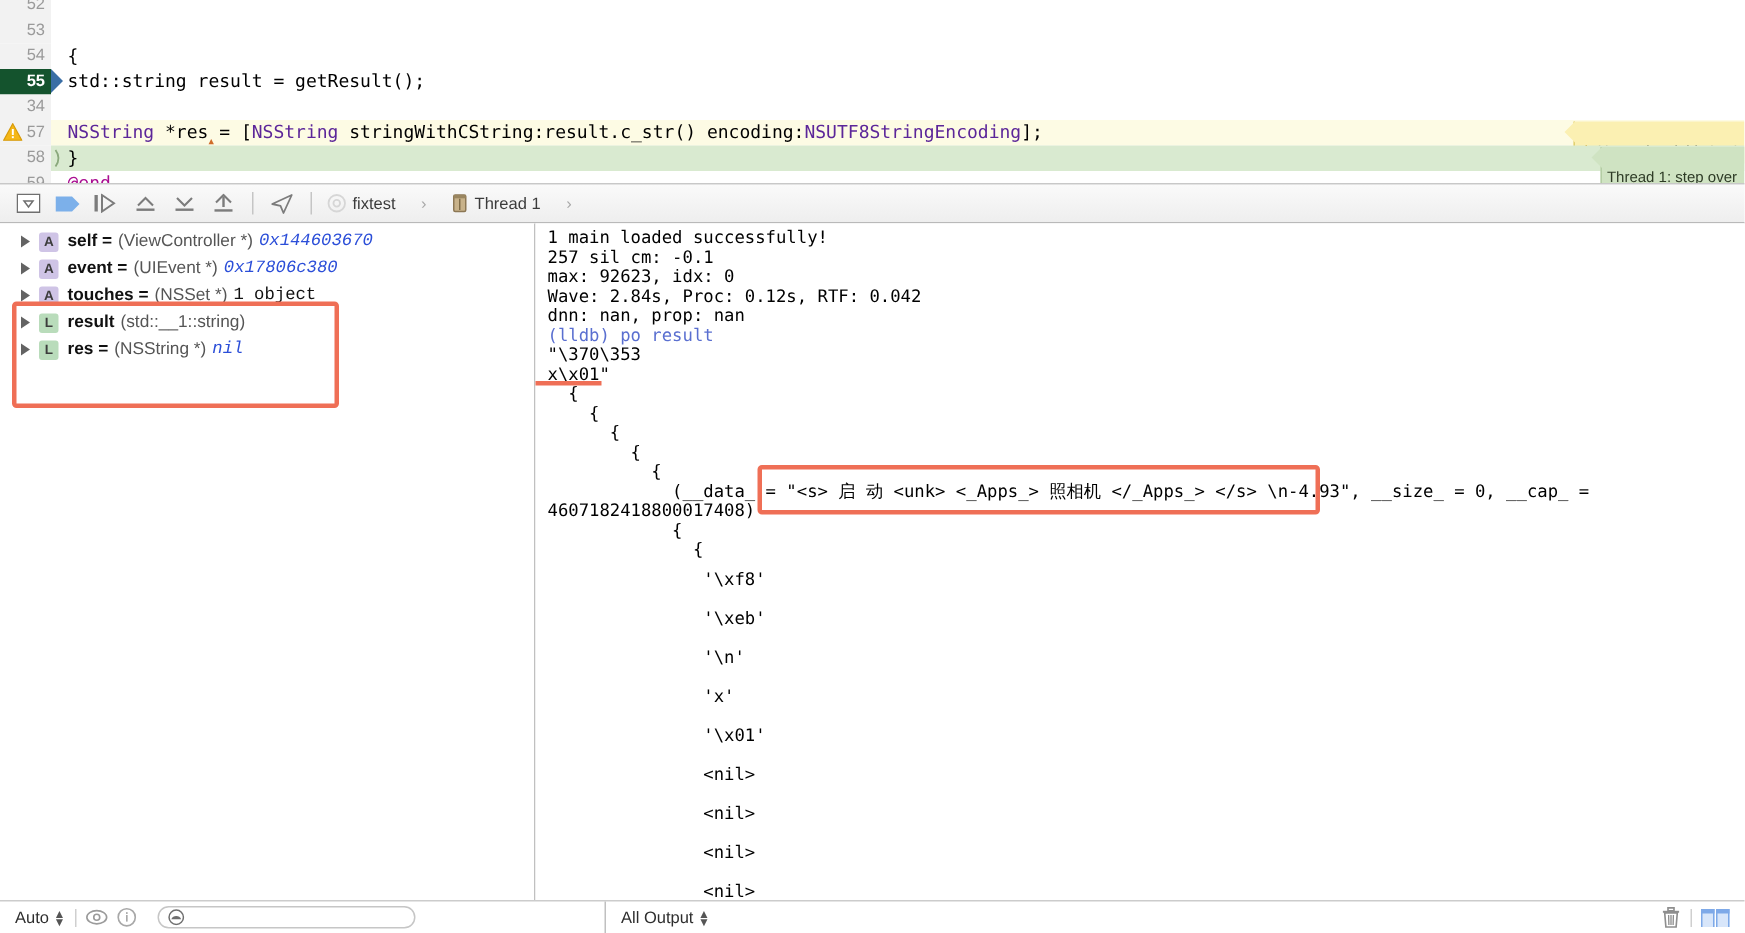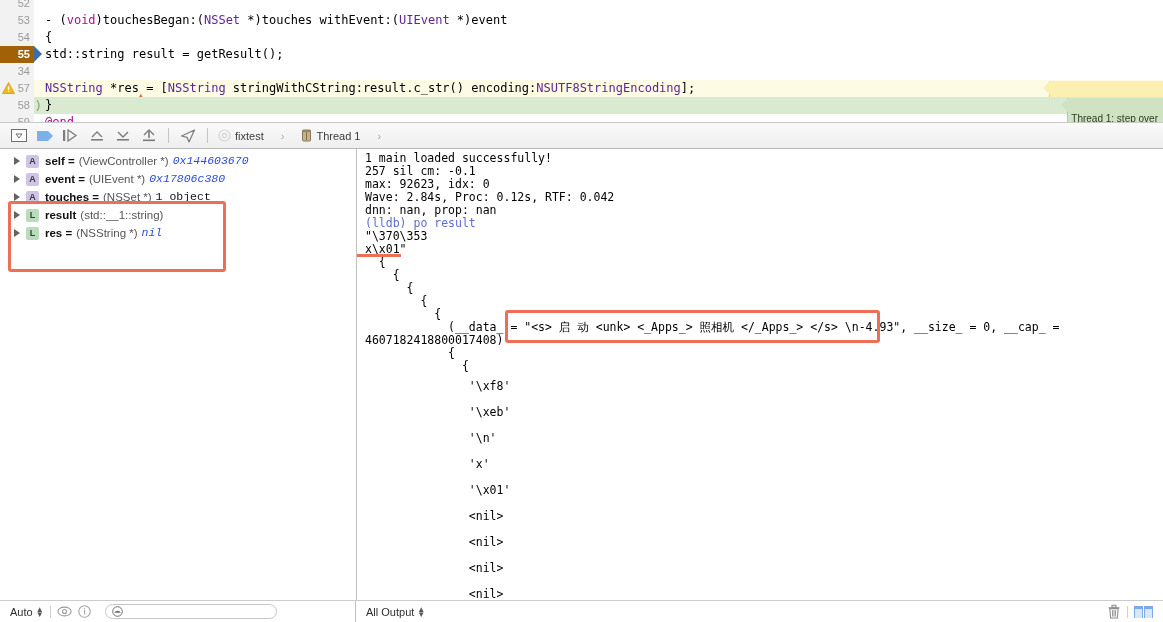--- a/index.html
+++ b/index.html
@@ -52,21 +52,21 @@
     height: 17px;
     text-align: right;
     padding-right: 4px;
     box-sizing: border-box;
     color: #9a9a9a;
     font-family: "Liberation Sans", sans-serif;
     font-size: 11px;
     background: #f2f2f2;
   }
   .crow .gutter.cur {
-    background: #a16207;
+    background: #14532d;
     color: #ffffff;
     font-weight: bold;
     border-radius: 0;
   }
   .crow .gutter.cur::after {
     content: "";
     position: absolute;
     right: -8px;
     top: 0;
     width: 0;
@@ -293,21 +293,21 @@
   .bottombar {
     height: 22px;
     background: #ffffff;
     border-top: 1px solid #cccccc;
     display: flex;
     align-items: center;
     flex: 0 0 auto;
     box-sizing: border-box;
   }
   .bb-left {
-    width: 356px;
+    width: 404px;
     display: flex;
     align-items: center;
     padding-left: 10px;
     box-sizing: border-box;
     border-right: 1px solid #c0c0c0;
     height: 100%;
     gap: 6px;
   }
   .bb-right {
     flex: 1 1 auto;
@@ -374,21 +374,20 @@
 <div class="app">
 
   <div class="editor">
     <div class="code-rows" id="code-rows">
         <div class="crow">
           <div class="gutter">52</div>
           <div class="code"></div>
         </div>
         <div class="crow">
           <div class="gutter">53</div>
-          <div class="code"><span class="plain">- (</span><span class="kw">void</span><span class="plain">)touchesBegan:(</span><span class="type">NSSet</span><span class="plain"> *)touches withEvent:(</span><span class="type">UIEvent</span><span class="plain"> *)event</span></div>
         </div>
         <div class="crow">
           <div class="gutter">54</div>
           <div class="code"><span class="plain">{</span></div>
         </div>
         <div class="crow">
           <div class="gutter cur">55</div>
           <div class="code"><span class="plain">    std::string result = getResult();</span></div>
         </div>
         <div class="crow">

